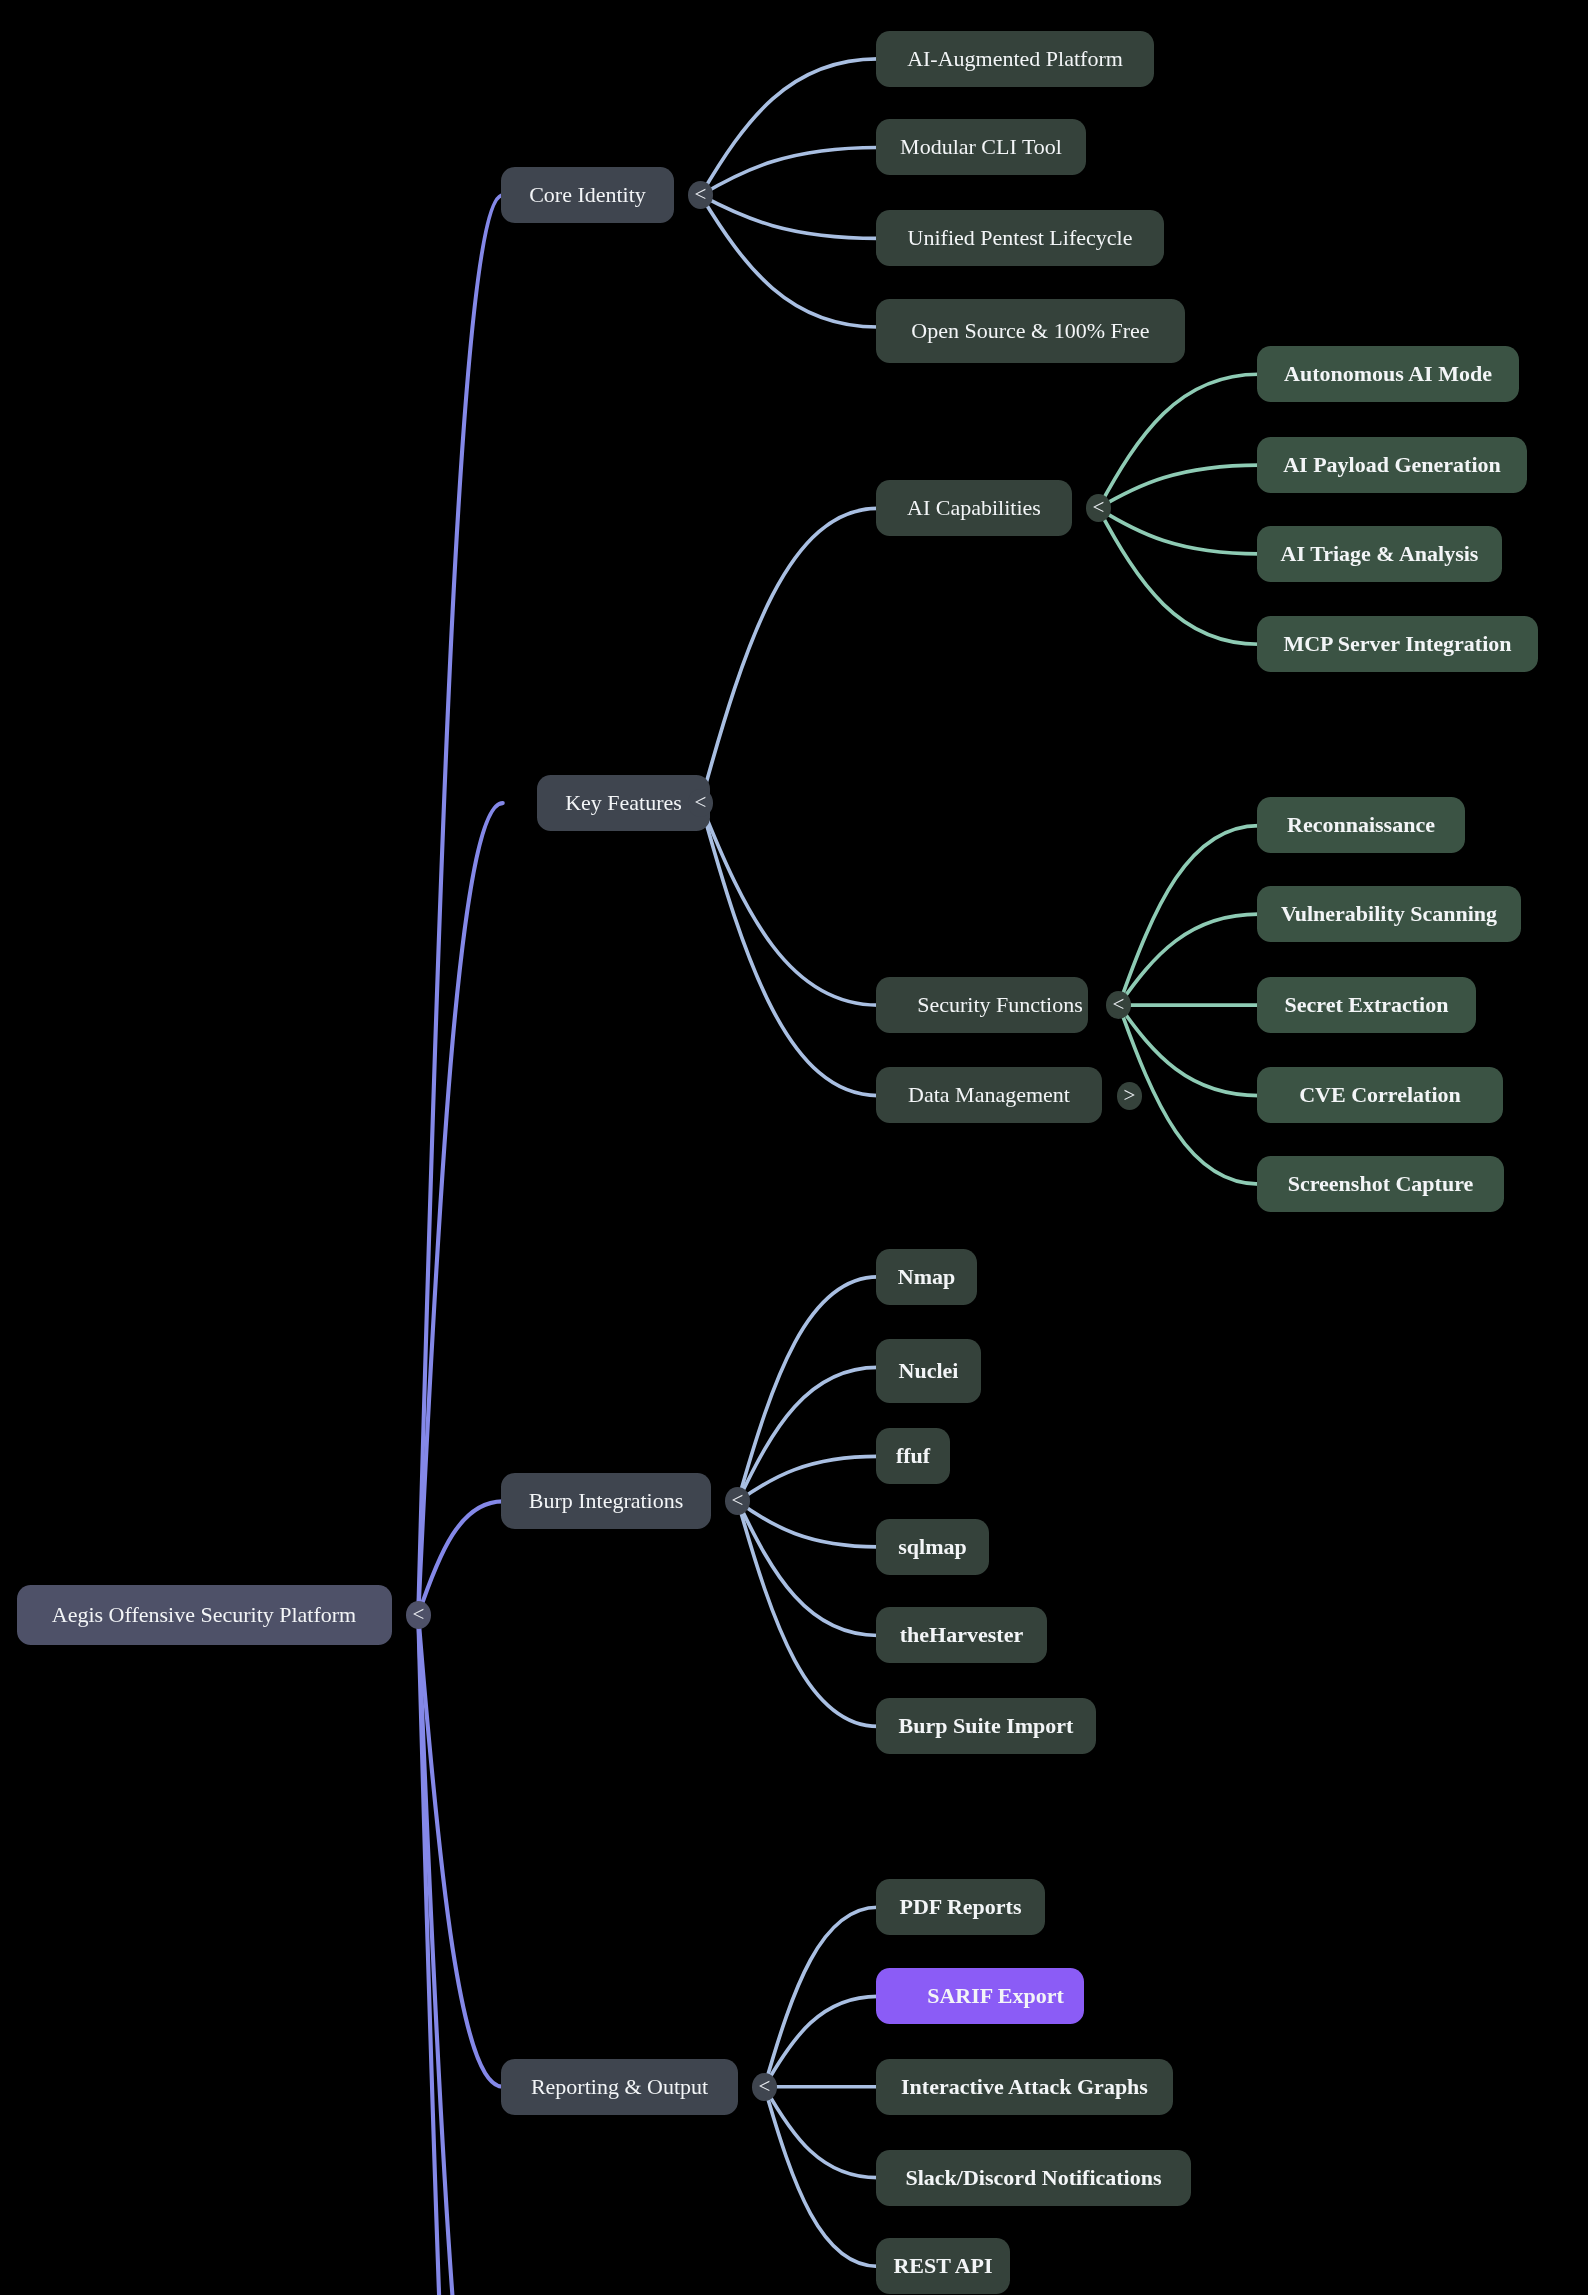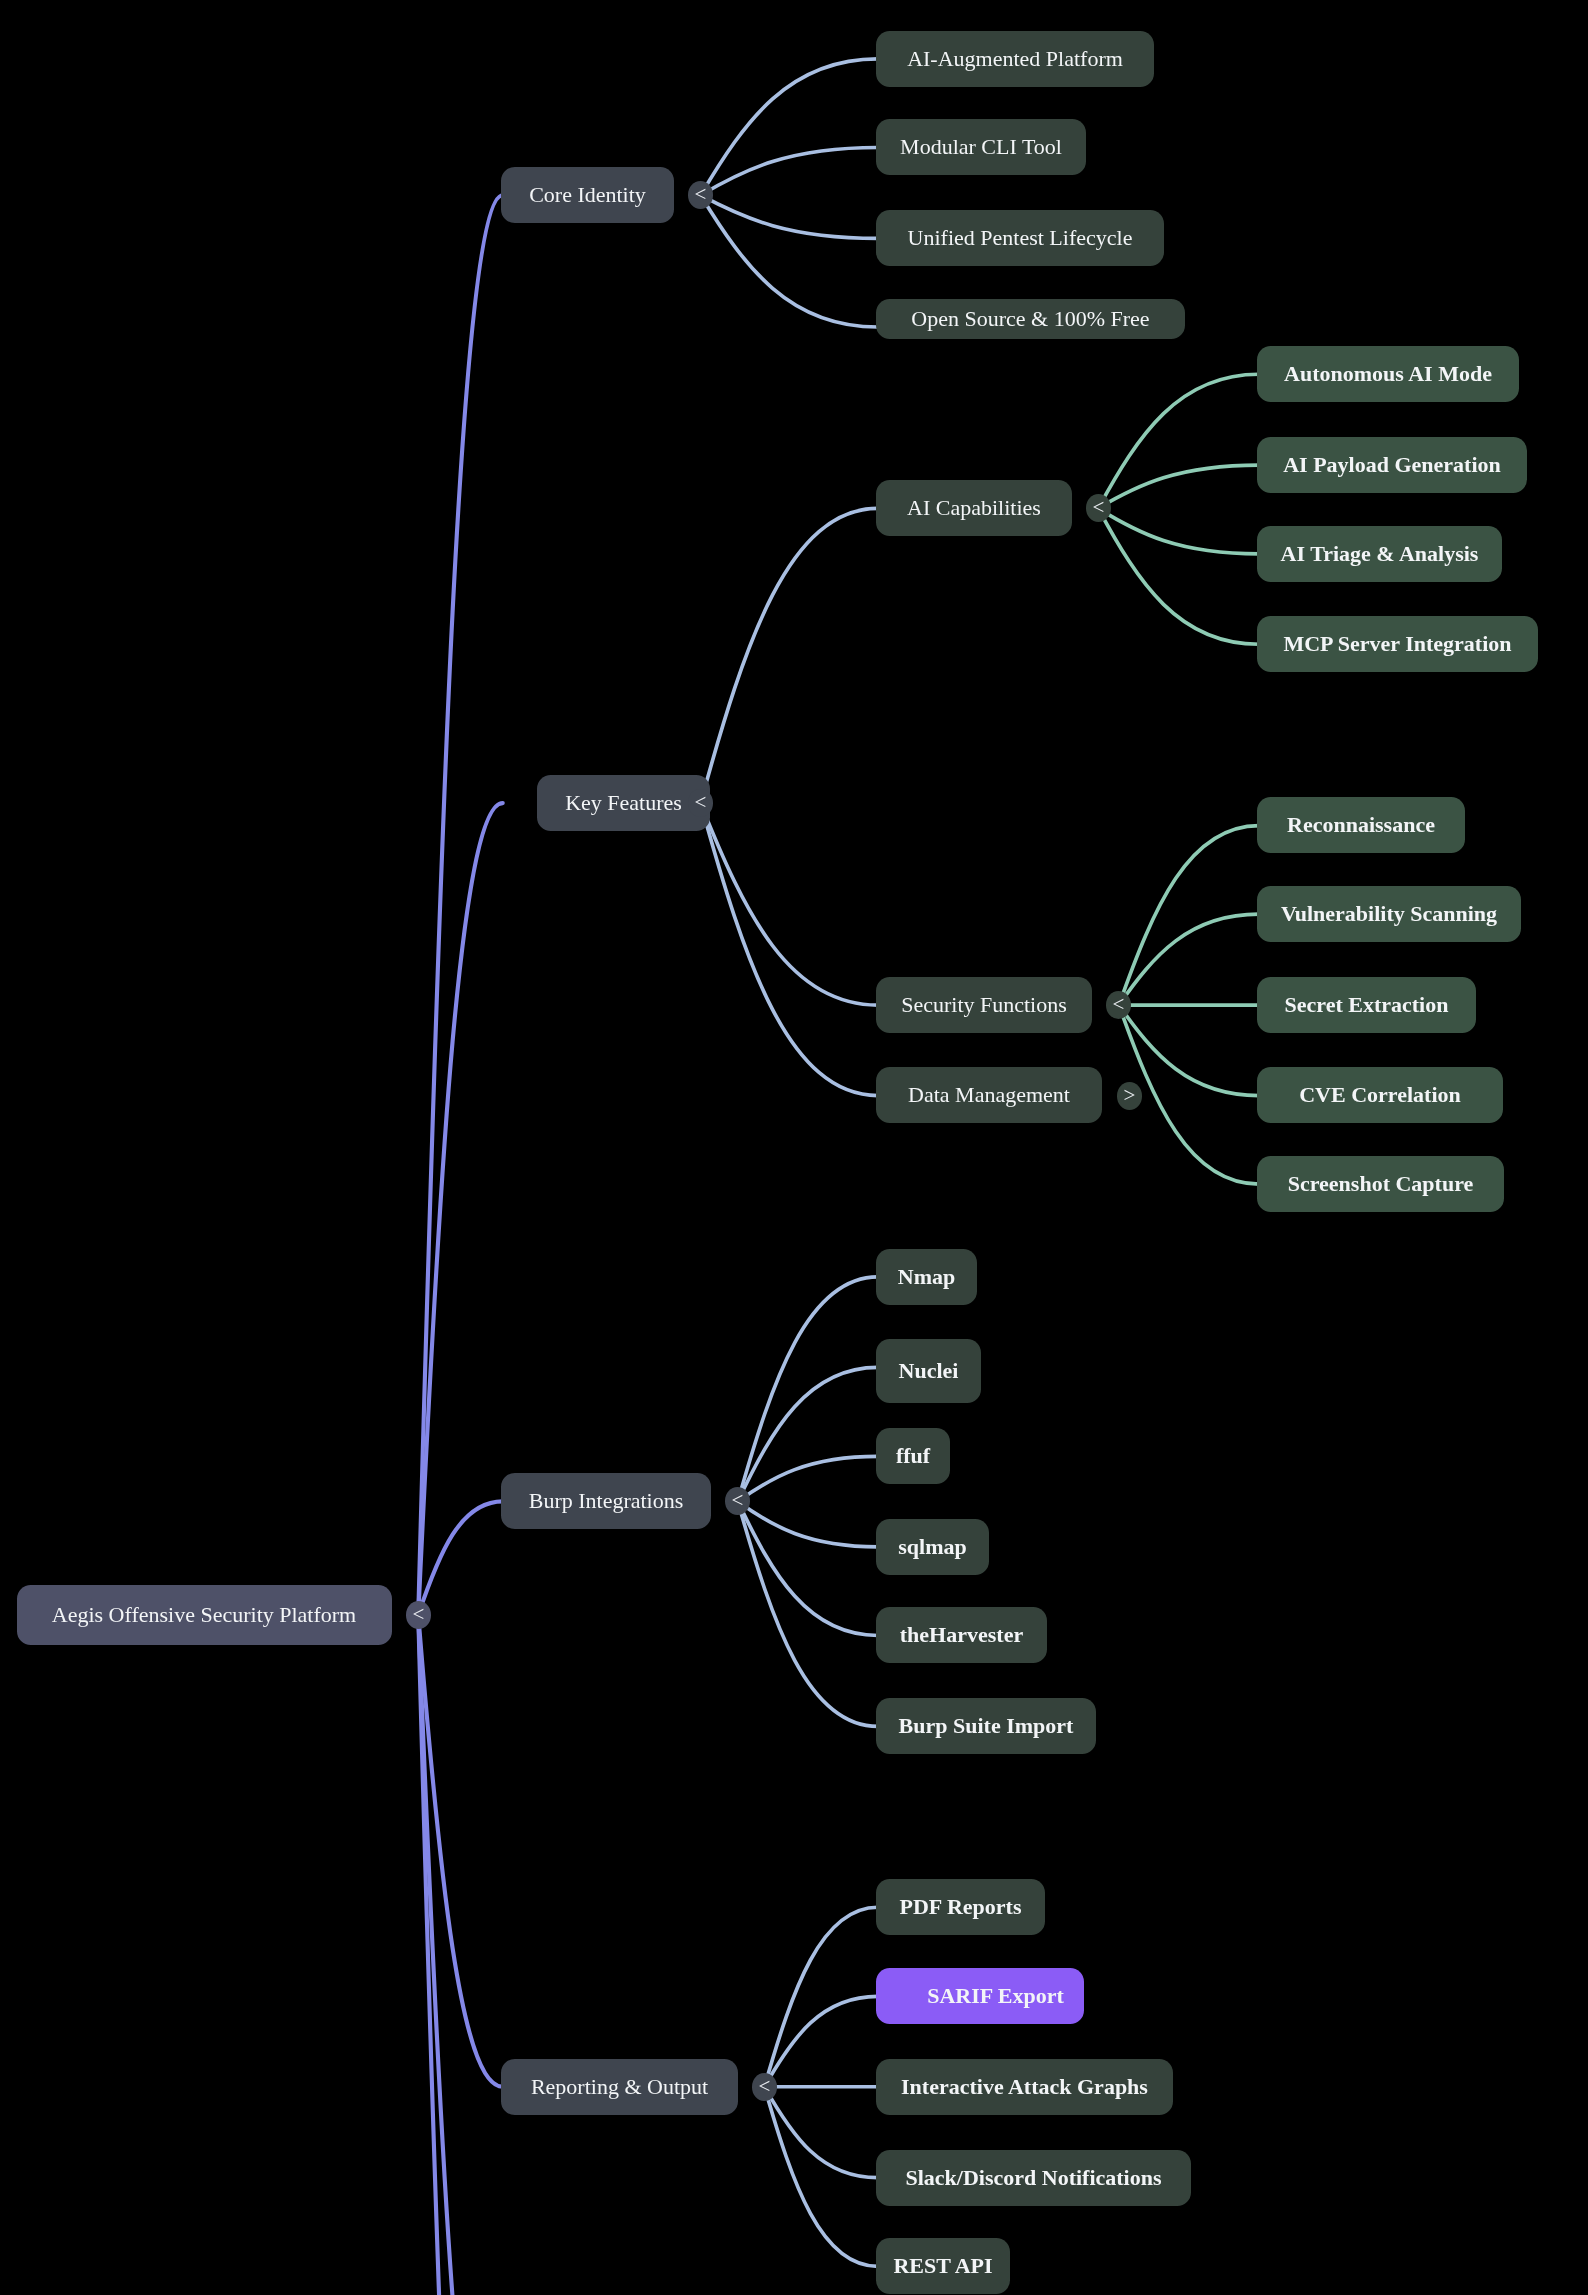--- a/index.html
+++ b/index.html
@@ -138,30 +138,30 @@
       </div>
       <div class="mm-node" style="left: 876px; top: 31px; width: 278px; height: 56px; background: rgb(53, 66, 59);">
         <span>AI-Augmented Platform</span>
       </div>
       <div class="mm-node" style="left: 876px; top: 119px; width: 210px; height: 56px; background: rgb(53, 66, 59);">
         <span>Modular CLI Tool</span>
       </div>
       <div class="mm-node" style="left: 876px; top: 210px; width: 288px; height: 56px; background: rgb(53, 66, 59);">
         <span>Unified Pentest Lifecycle</span>
       </div>
-      <div class="mm-node" style="left: 876px; top: 299px; width: 309px; height: 40px; background: rgb(53, 66, 59); text-align: center;">
+      <div class="mm-node" style="left: 876px; top: 299px; width: 309px; height: 64px; background: rgb(53, 66, 59); text-align: center;">
         <span>Open Source &amp; 100% Free</span>
       </div>
       <div class="mm-node" style="left: 876px; top: 480px; width: 196px; height: 56px; background: rgb(53, 66, 59);">
         <span>AI Capabilities</span>
       </div>
       <div class="mm-toggle" style="left: 1086px; top: 494px; width: 25px; height: 27.5px; background: rgb(53, 66, 59); color: rgb(238, 241, 245);">
         <span>&lt;</span>
       </div>
-      <div class="mm-node" style="left: 876px; top: 977px; width: 216px; height: 56px; background: rgb(53, 66, 59);">
+      <div class="mm-node" style="left: 876px; top: 977px; width: 176px; height: 56px; background: rgb(53, 66, 59); padding-left: 36px;">
         <span>Security Functions</span>
       </div>
       <div class="mm-toggle" style="left: 1106px; top: 991px; width: 25px; height: 27.5px; background: rgb(53, 66, 59); color: rgb(238, 241, 245);">
         <span>&lt;</span>
       </div>
       <div class="mm-node" style="left: 876px; top: 1067px; width: 226px; height: 56px; background: rgb(53, 66, 59);">
         <span>Data Management</span>
       </div>
       <div class="mm-toggle" style="left: 1117px; top: 1082px; width: 25px; height: 27.5px; background: rgb(53, 66, 59); color: rgb(238, 241, 245);">
         <span>&gt;</span>

